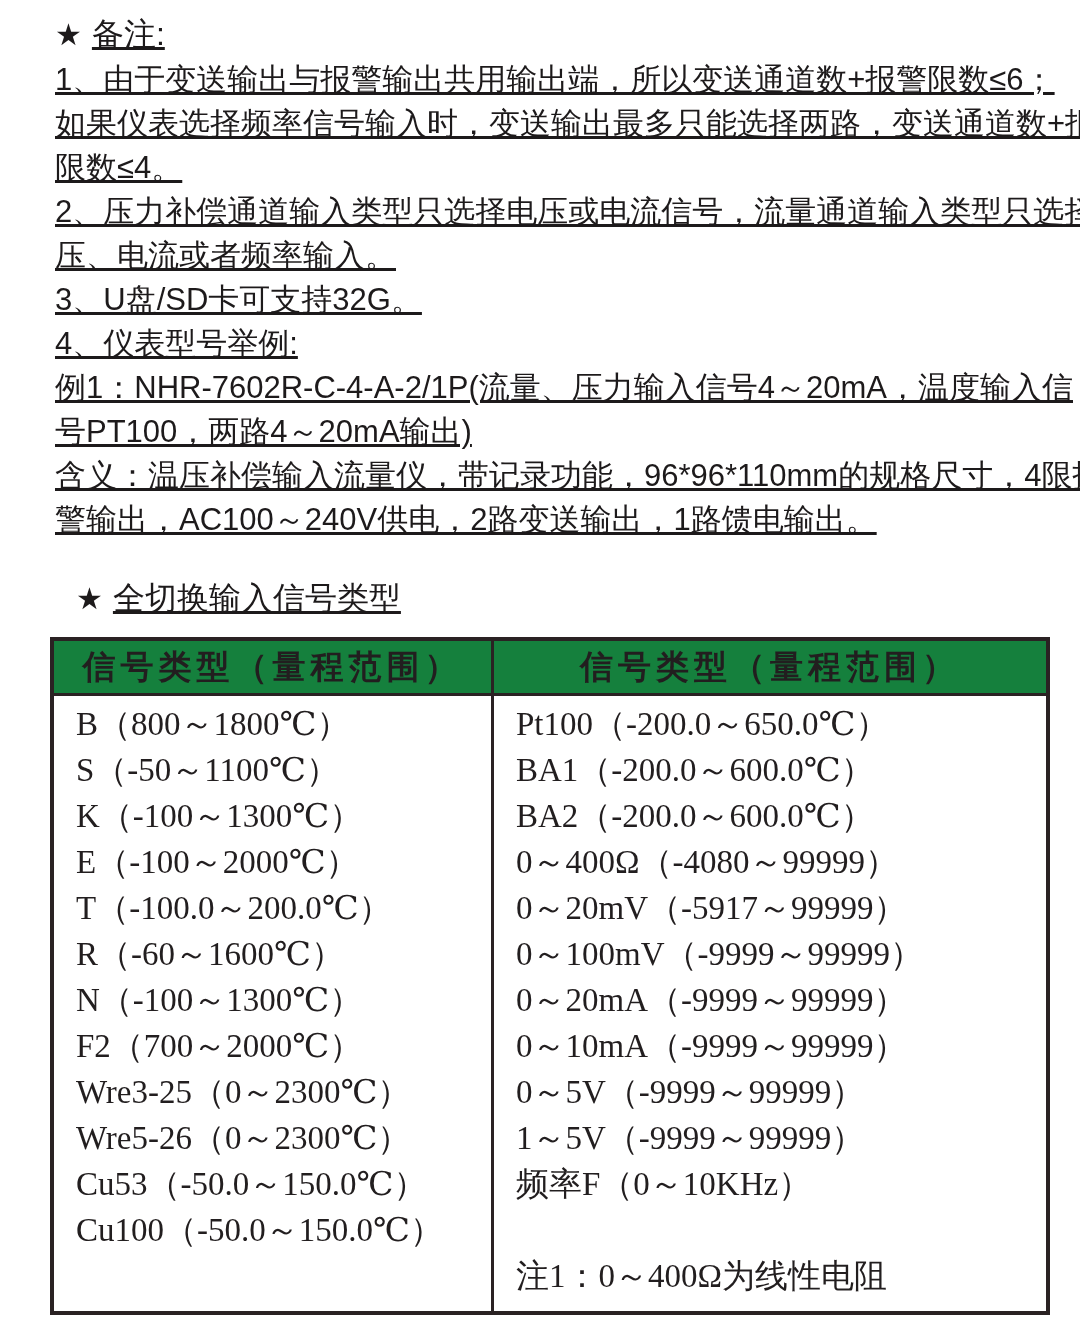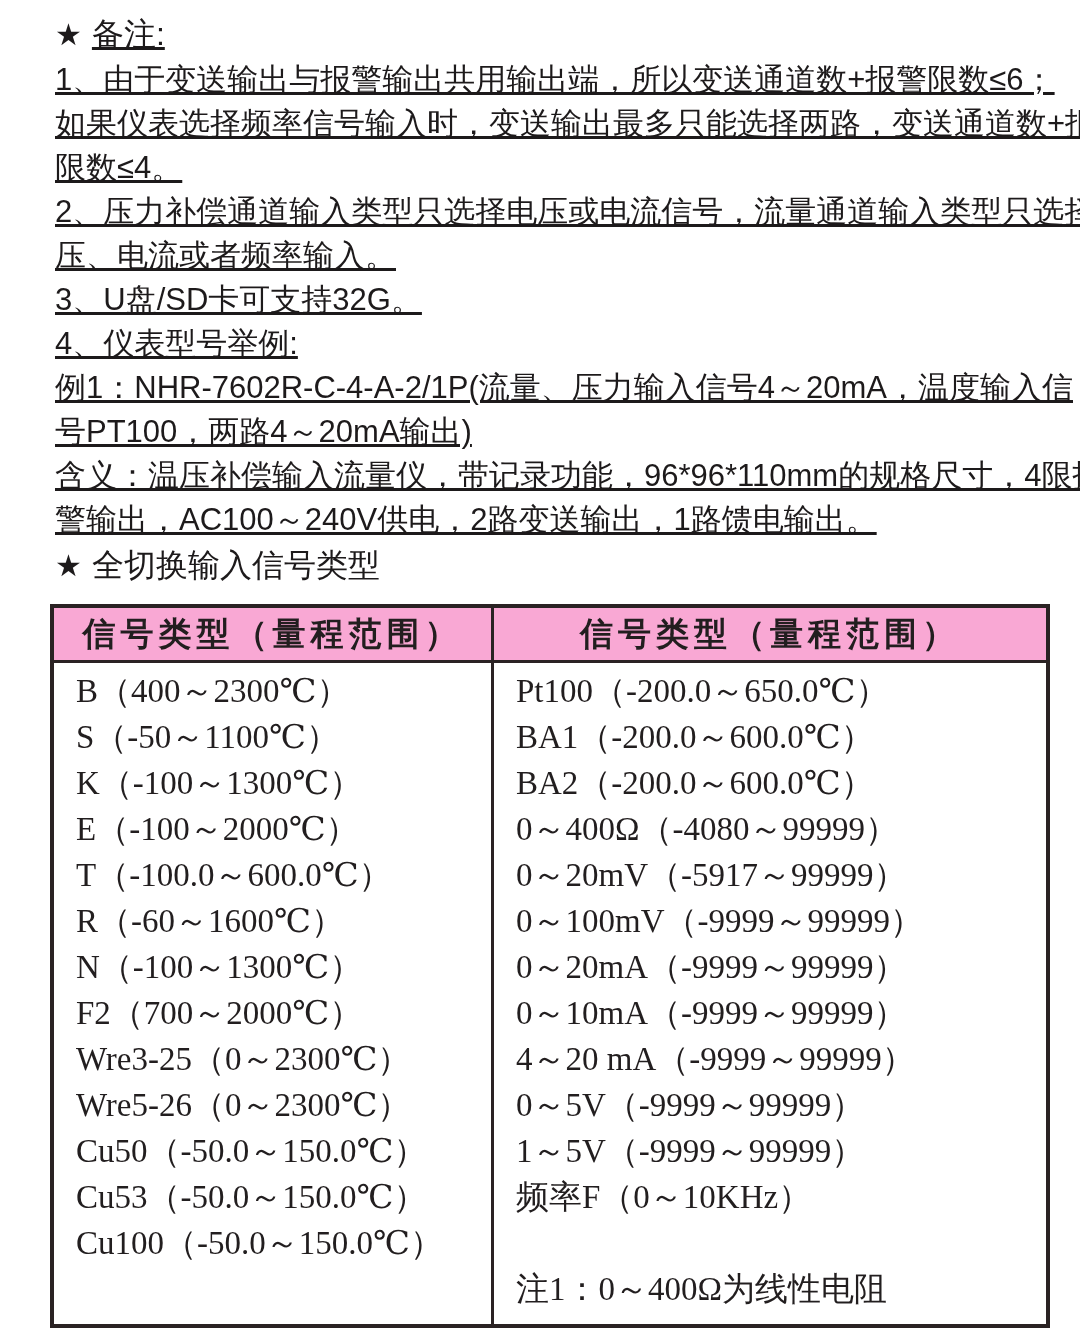--- a/index.html
+++ b/index.html
@@ -23,35 +23,37 @@
     line-height: 46px;
     white-space: nowrap;
   }
   .star {
     display: inline-block;
     margin-right: 10px;
     font-size: 30px;
   }
   .note-line { white-space: nowrap; }
   .section-head {
-    padding-left: 55px;
+    margin-top: 33px;
+    padding-left: 76px;
     font-size: 32px;
     line-height: 46px;
     white-space: nowrap;
+    text-decoration: underline;
   }
   .sig-table {
     margin: 15px 0 0 50px;
     width: 1000px;
     border: 4px solid #2a2223;
     color: #221e1f;
     font-family: "Liberation Serif", "DejaVu Serif", serif;
   }
   .thead {
     display: flex;
-    background: #f9a8d4;
+    background: #15803d;
     border-bottom: 3px solid #2a2223;
   }
   .th {
     font-size: 33px;
     font-weight: bold;
     line-height: 52px;
     text-align: center;
     letter-spacing: 5px;
     white-space: nowrap;
     overflow: hidden;
@@ -95,44 +97,42 @@
   <span class="star">★</span><span>全切换输入信号类型</span>
 </div>
 
 <div class="sig-table">
   <div class="thead">
     <div class="th th-left">信号类型（量程范围）</div>
     <div class="th th-right">信号类型（量程范围）</div>
   </div>
   <div class="tbody">
     <div class="col col-left">
-      <div class="cell">B（400～2300℃）</div>
+      <div class="cell">B（800～1800℃）</div>
       <div class="cell">S（-50～1100℃）</div>
       <div class="cell">K（-100～1300℃）</div>
       <div class="cell">E（-100～2000℃）</div>
-      <div class="cell">T（-100.0～600.0℃）</div>
+      <div class="cell">T（-100.0～200.0℃）</div>
       <div class="cell">R（-60～1600℃）</div>
       <div class="cell">N（-100～1300℃）</div>
       <div class="cell">F2（700～2000℃）</div>
       <div class="cell">Wre3-25（0～2300℃）</div>
       <div class="cell">Wre5-26（0～2300℃）</div>
-      <div class="cell">Cu50（-50.0～150.0℃）</div>
       <div class="cell">Cu53（-50.0～150.0℃）</div>
       <div class="cell">Cu100（-50.0～150.0℃）</div>
     </div>
     <div class="col col-right">
       <div class="cell">Pt100（-200.0～650.0℃）</div>
       <div class="cell">BA1（-200.0～600.0℃）</div>
       <div class="cell">BA2（-200.0～600.0℃）</div>
       <div class="cell">0～400Ω（-4080～99999）</div>
       <div class="cell">0～20mV（-5917～99999）</div>
       <div class="cell">0～100mV（-9999～99999）</div>
       <div class="cell">0～20mA（-9999～99999）</div>
       <div class="cell">0～10mA（-9999～99999）</div>
-      <div class="cell">4～20 mA（-9999～99999）</div>
       <div class="cell">0～5V（-9999～99999）</div>
       <div class="cell">1～5V（-9999～99999）</div>
       <div class="cell">频率F（0～10KHz）</div>
       <div class="cell"></div>
       <div class="cell">注1：0～400Ω为线性电阻</div>
     </div>
   </div>
 </div>
 
 </body></html>

